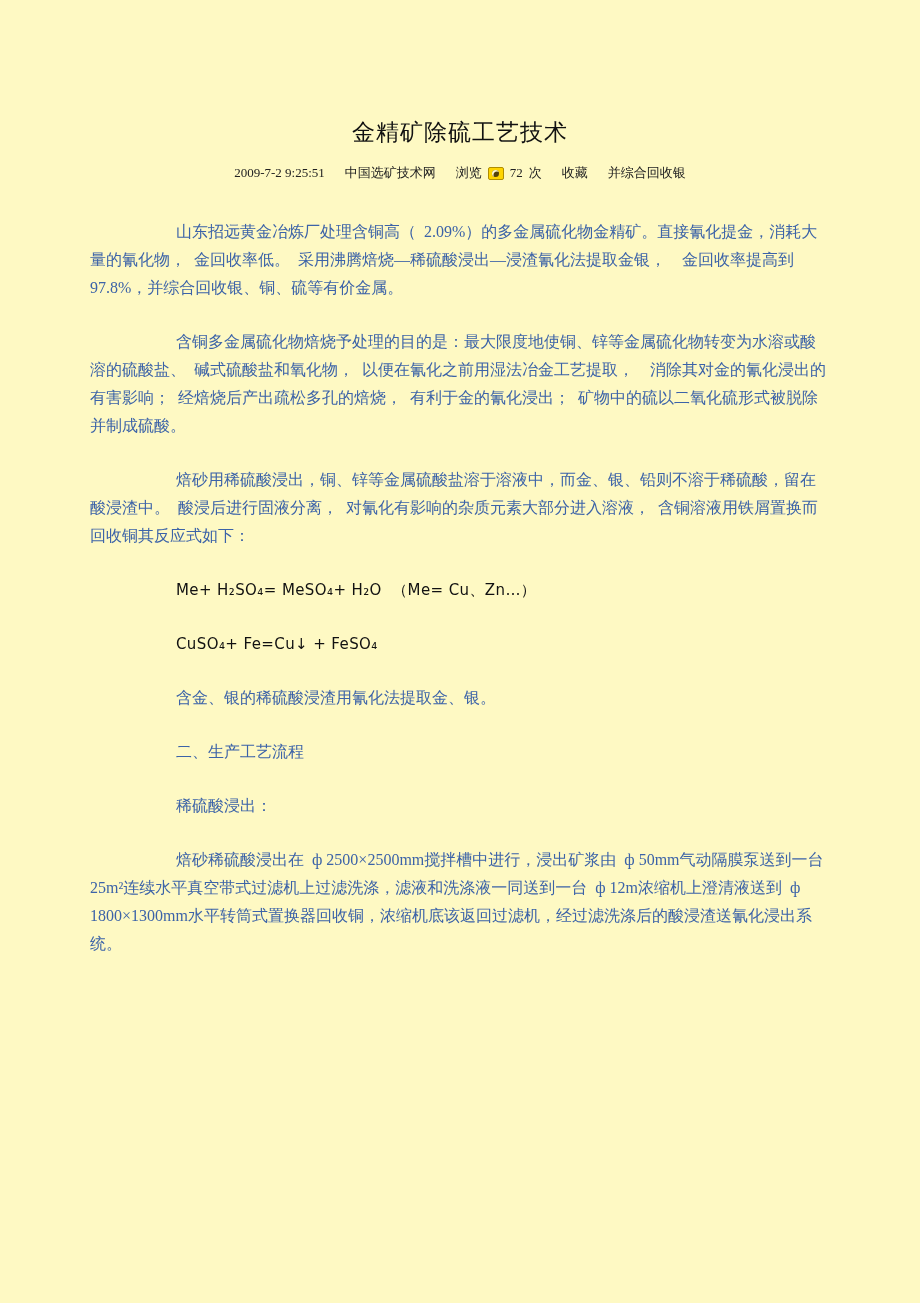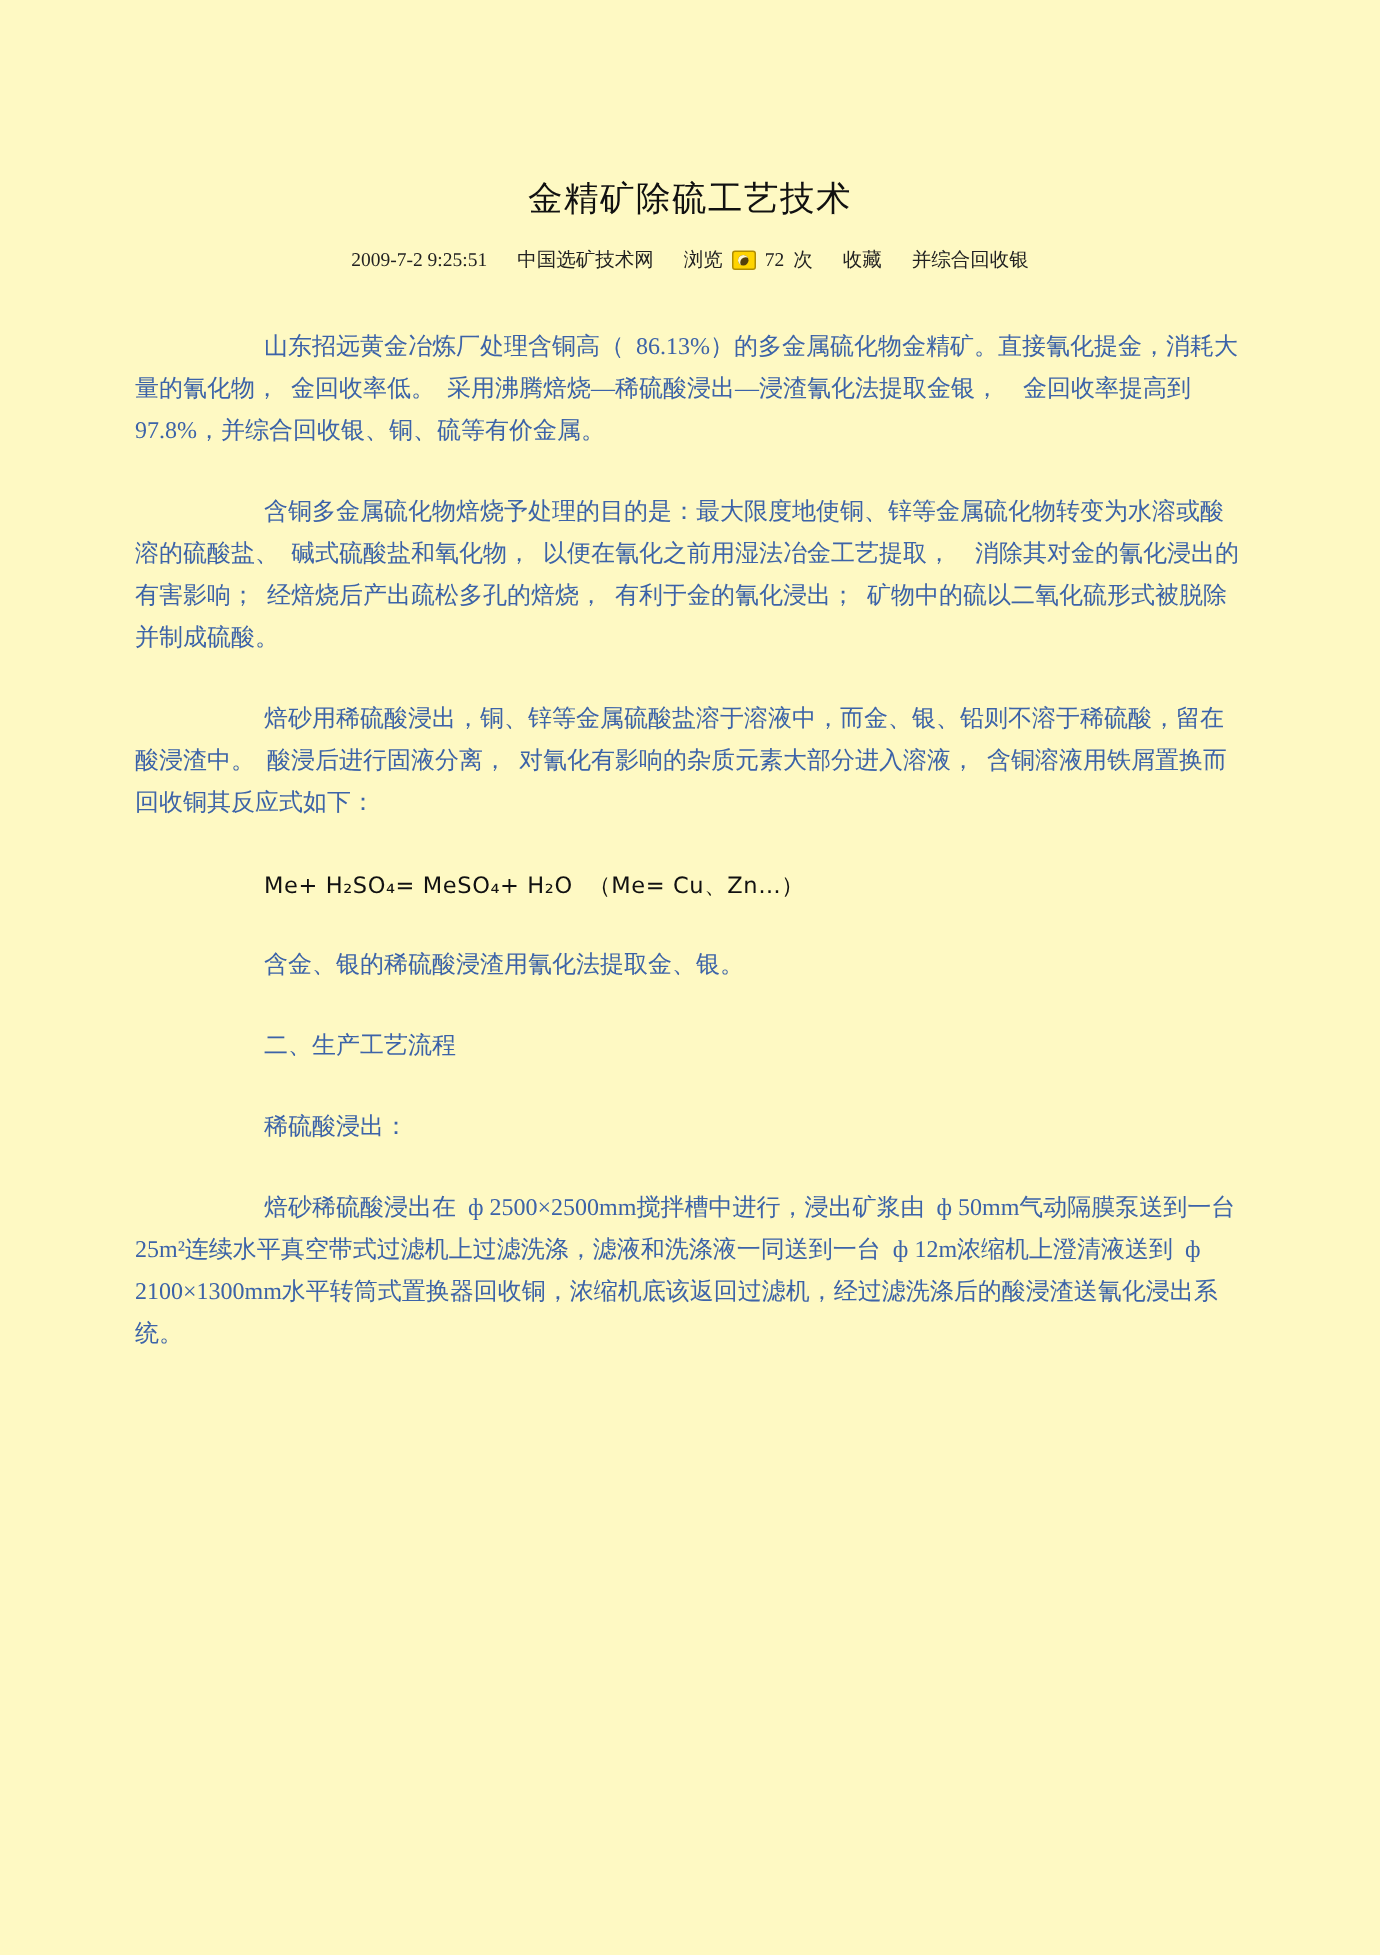--- a/index.html
+++ b/index.html
@@ -97,23 +97,24 @@
           <span class="dot"></span>
         </span>
       <span>72</span>
       <span>次</span>
     </span>
     <span class="meta-item link">收藏</span>
     <span class="meta-item link">并综合回收银</span>
   </div>
 
   <div class="content">
-    <p class="block para">山东招远黄金冶炼厂处理含铜高（  86.13%）的多金属硫化物金精矿。直接氰化提金，消耗大量的氰化物，  金回收率低。  采用沸腾焙烧—稀硫酸浸出—浸渣氰化法提取金银，    金回收率提高到  97.8%，并综合回收银、铜、硫等有价金属。</p>
+    <p class="block para">山东招远黄金冶炼厂处理含铜高（  2.09%）的多金属硫化物金精矿。直接氰化提金，消耗大量的氰化物，  金回收率低。  采用沸腾焙烧—稀硫酸浸出—浸渣氰化法提取金银，    金回收率提高到  97.8%，并综合回收银、铜、硫等有价金属。</p>
     <p class="block para">含铜多金属硫化物焙烧予处理的目的是：最大限度地使铜、锌等金属硫化物转变为水溶或酸溶的硫酸盐、  碱式硫酸盐和氧化物，  以便在氰化之前用湿法冶金工艺提取，    消除其对金的氰化浸出的有害影响；  经焙烧后产出疏松多孔的焙烧，  有利于金的氰化浸出；  矿物中的硫以二氧化硫形式被脱除并制成硫酸。</p>
     <p class="block para">焙砂用稀硫酸浸出，铜、锌等金属硫酸盐溶于溶液中，而金、银、铅则不溶于稀硫酸，留在酸浸渣中。  酸浸后进行固液分离，  对氰化有影响的杂质元素大部分进入溶液，  含铜溶液用铁屑置换而回收铜其反应式如下：</p>
     <p class="block formula">Me+ H₂SO₄= MeSO₄+ H₂O  （Me= Cu、Zn…）</p>
+    <p class="block formula">CuSO₄+ Fe=Cu↓ + FeSO₄</p>
     <p class="block para">含金、银的稀硫酸浸渣用氰化法提取金、银。</p>
     <p class="block heading">二、生产工艺流程</p>
     <p class="block para">稀硫酸浸出：</p>
-    <p class="block para">焙砂稀硫酸浸出在  ф 2500×2500mm搅拌槽中进行，浸出矿浆由  ф 50mm气动隔膜泵送到一台  25m²连续水平真空带式过滤机上过滤洗涤，滤液和洗涤液一同送到一台  ф 12m浓缩机上澄清液送到  ф 2100×1300mm水平转筒式置换器回收铜，浓缩机底该返回过滤机，经过滤洗涤后的酸浸渣送氰化浸出系统。</p>
+    <p class="block para">焙砂稀硫酸浸出在  ф 2500×2500mm搅拌槽中进行，浸出矿浆由  ф 50mm气动隔膜泵送到一台  25m²连续水平真空带式过滤机上过滤洗涤，滤液和洗涤液一同送到一台  ф 12m浓缩机上澄清液送到  ф 1800×1300mm水平转筒式置换器回收铜，浓缩机底该返回过滤机，经过滤洗涤后的酸浸渣送氰化浸出系统。</p>
   </div>
 
 </div>
 
 </body></html>

